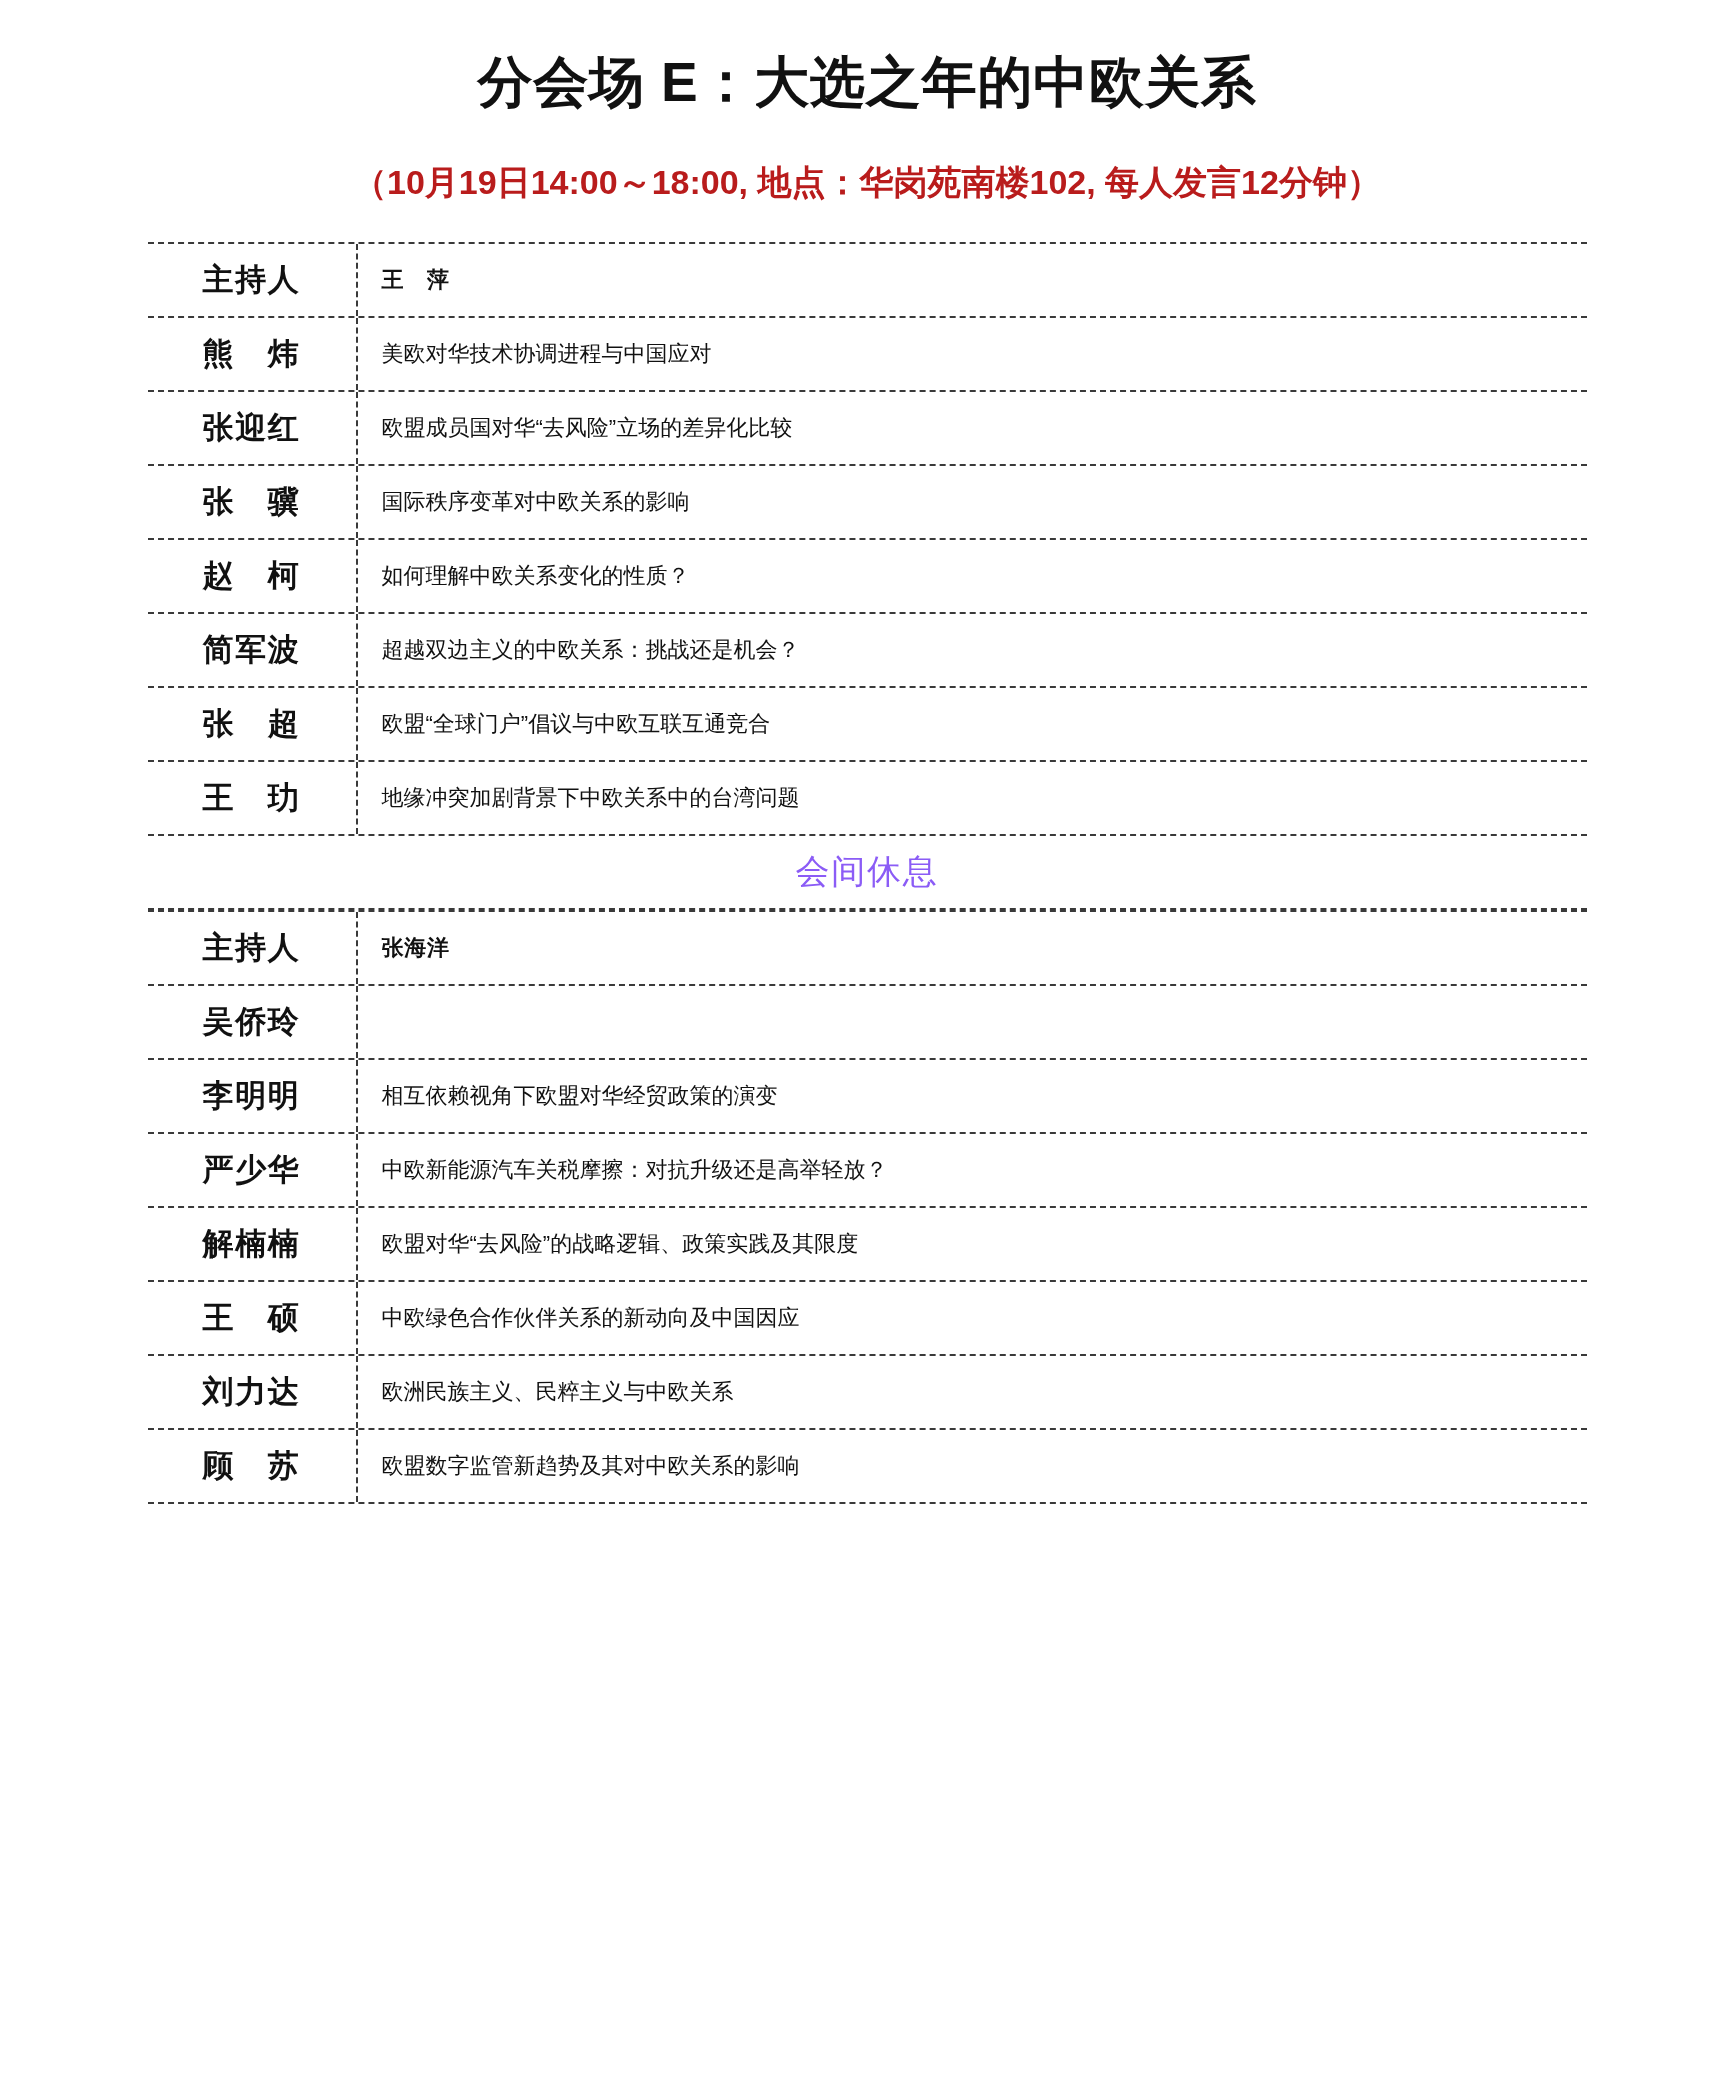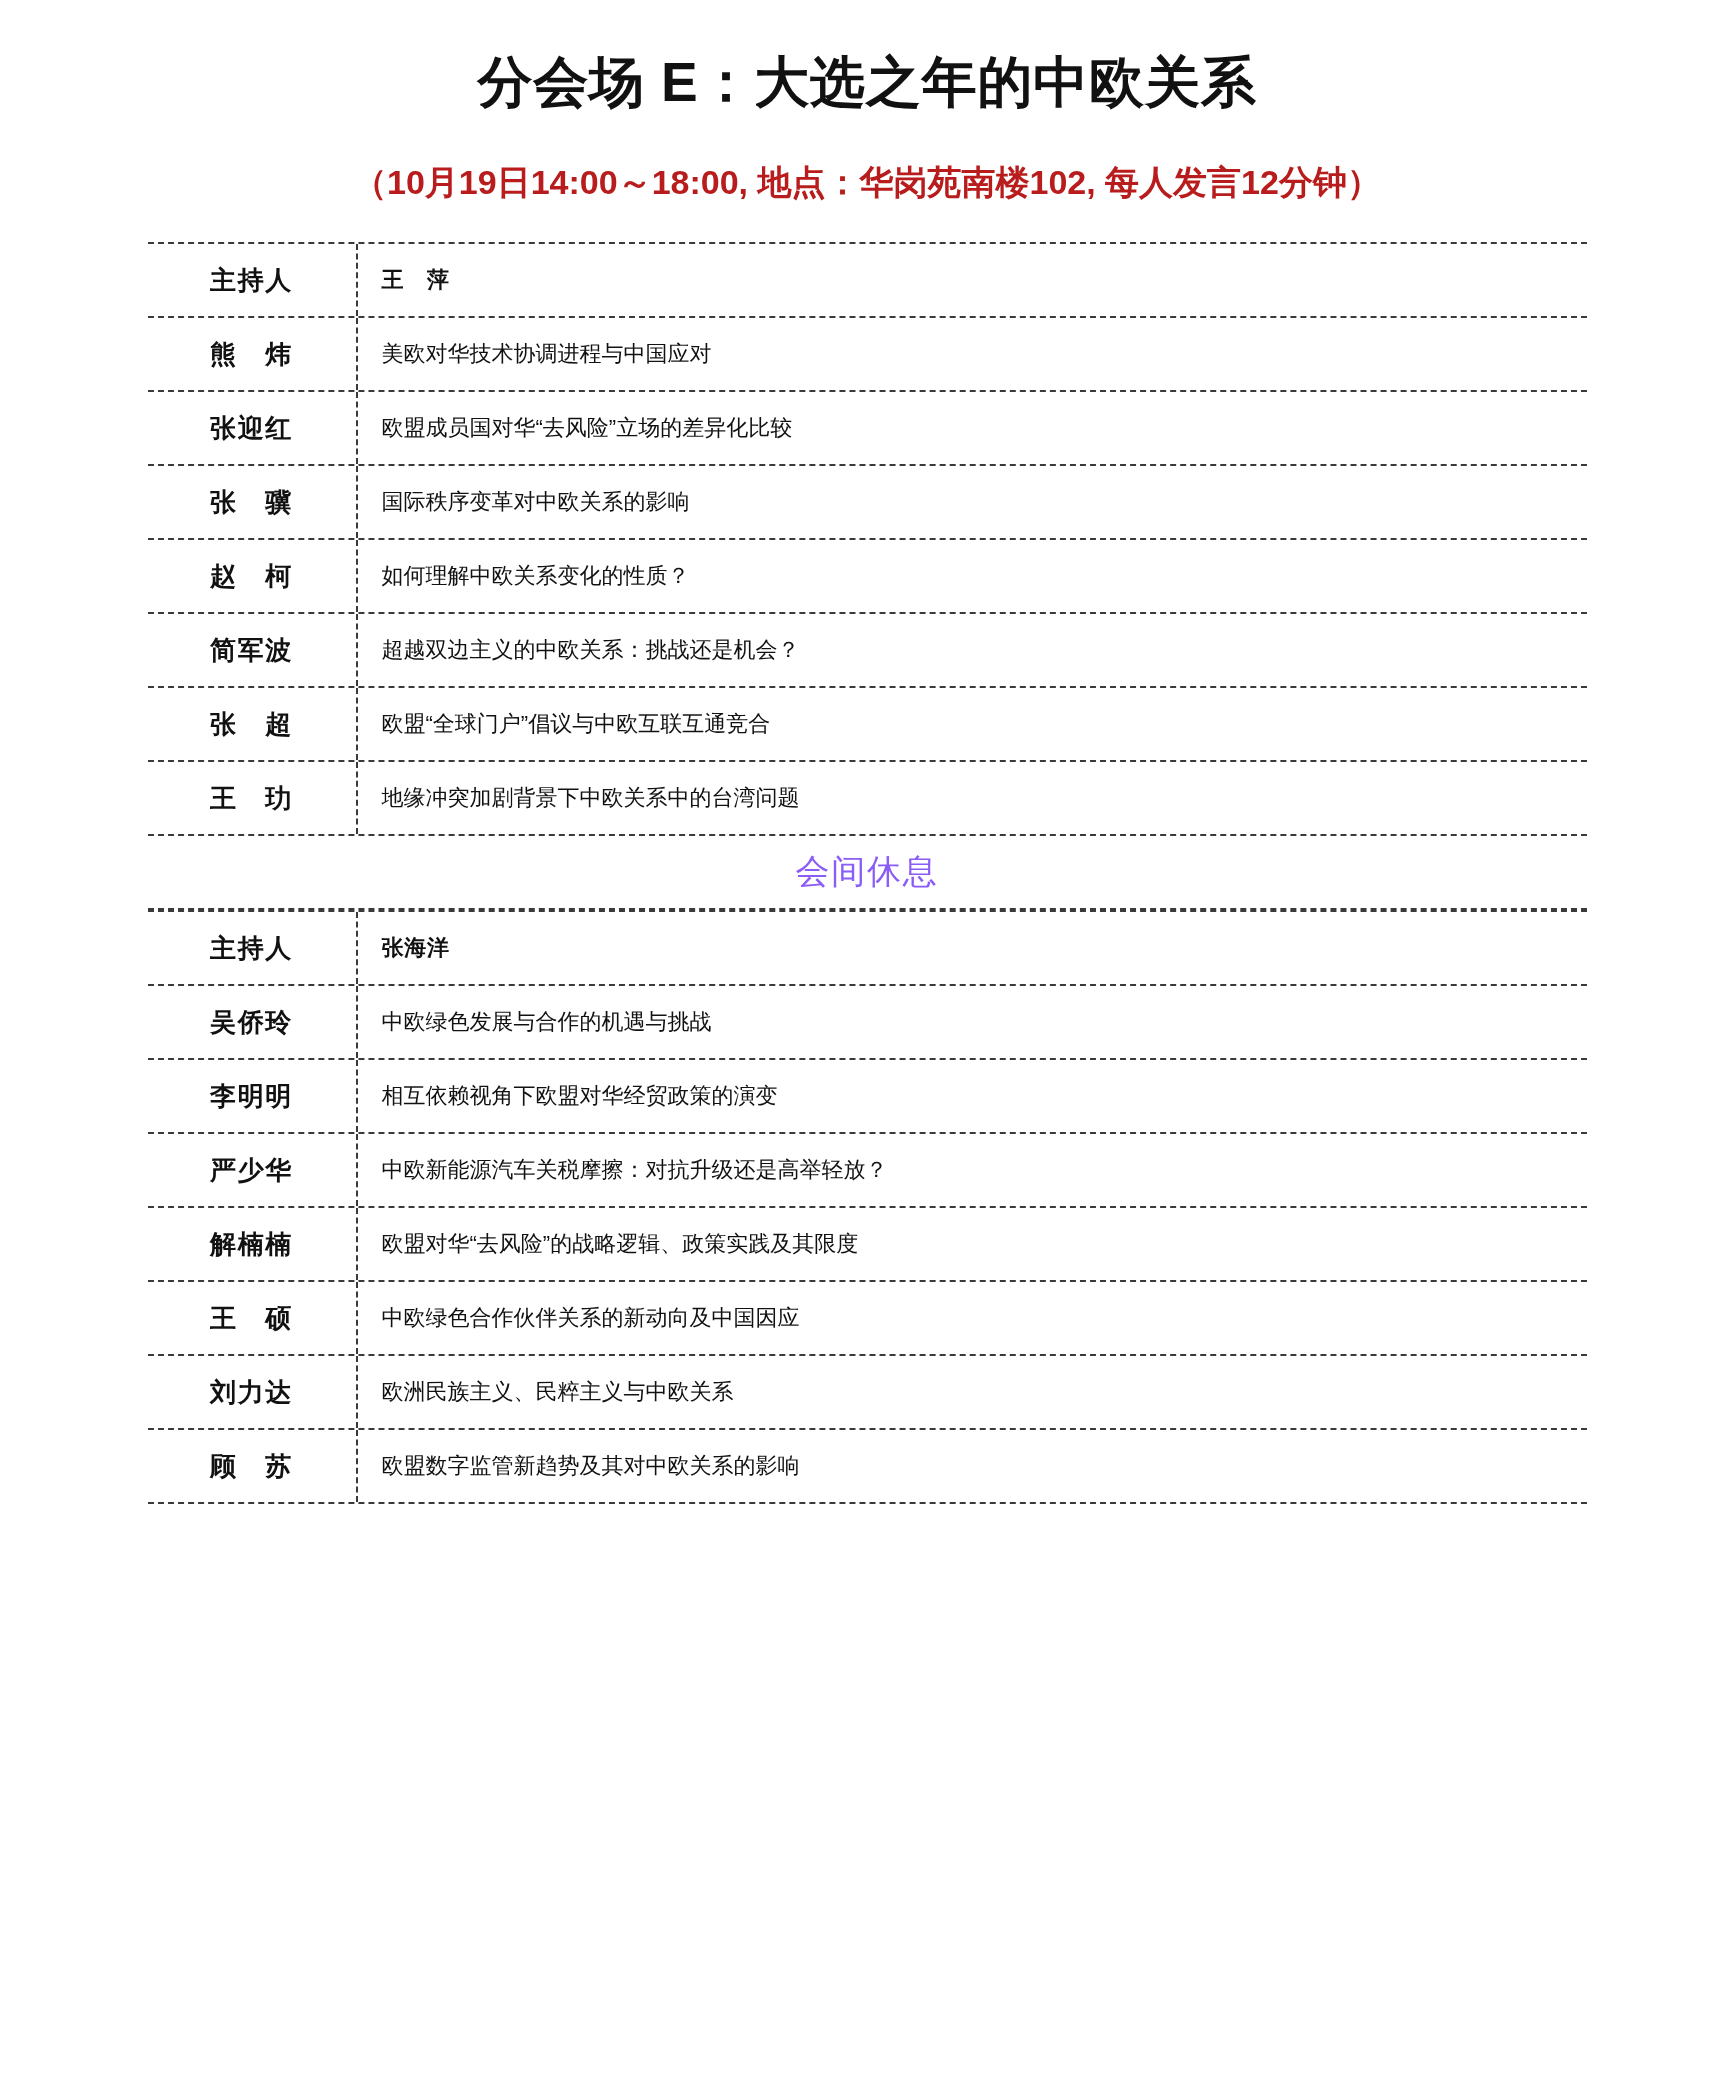--- a/index.html
+++ b/index.html
@@ -60,21 +60,21 @@
   }
   .row:last-child {
     border-bottom: 2.1px dashed #3a3a3a;
   }
   .row .name {
     width: 210px;
     min-width: 210px;
     display: flex;
     align-items: center;
     justify-content: center;
-    font-size: 26px;
+    font-size: 31px;
     font-weight: bold;
     color: #111111;
     border-right: 2.1px dashed #3a3a3a;
     box-sizing: border-box;
     padding: 12.6px 4.2px;
     letter-spacing: 1.7px;
   }
   .row .topic {
     flex: 1;
     display: flex;
@@ -168,21 +168,20 @@
 
     <div class="break-row">会间休息</div>
 
     <div class="row host">
       <div class="name">主持人</div>
       <div class="topic">张海洋</div>
     </div>
 
     <div class="row">
       <div class="name">吴侨玲</div>
-      <div class="topic">中欧绿色发展与合作的机遇与挑战</div>
     </div>
     <div class="row">
       <div class="name">李明明</div>
       <div class="topic">相互依赖视角下欧盟对华经贸政策的演变</div>
     </div>
     <div class="row">
       <div class="name">严少华</div>
       <div class="topic">中欧新能源汽车关税摩擦：对抗升级还是高举轻放？</div>
     </div>
     <div class="row">

